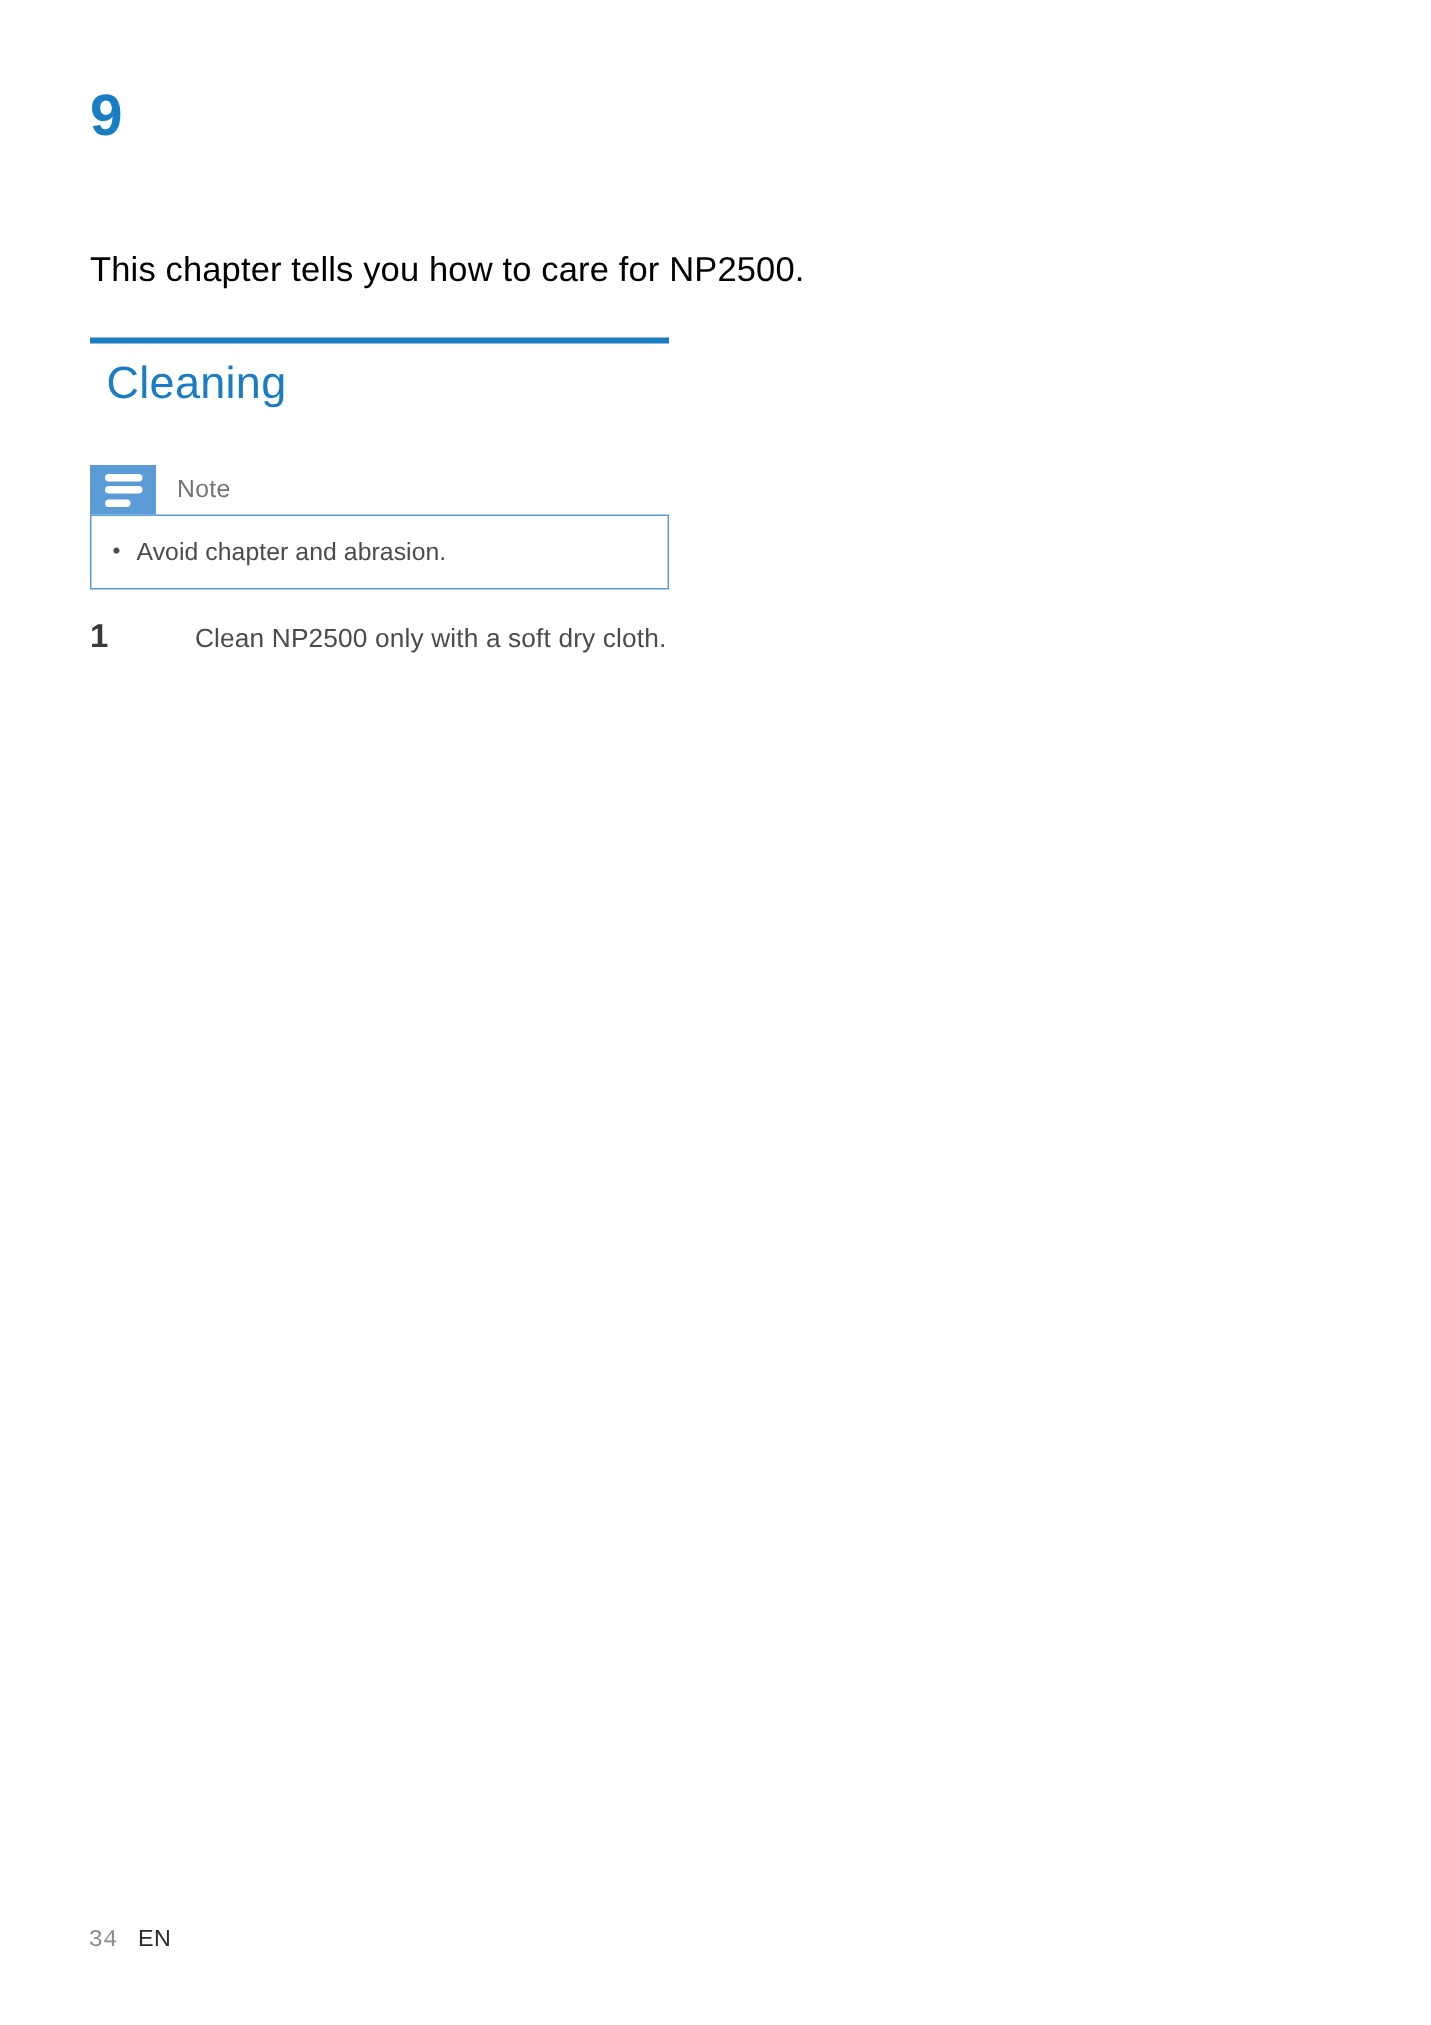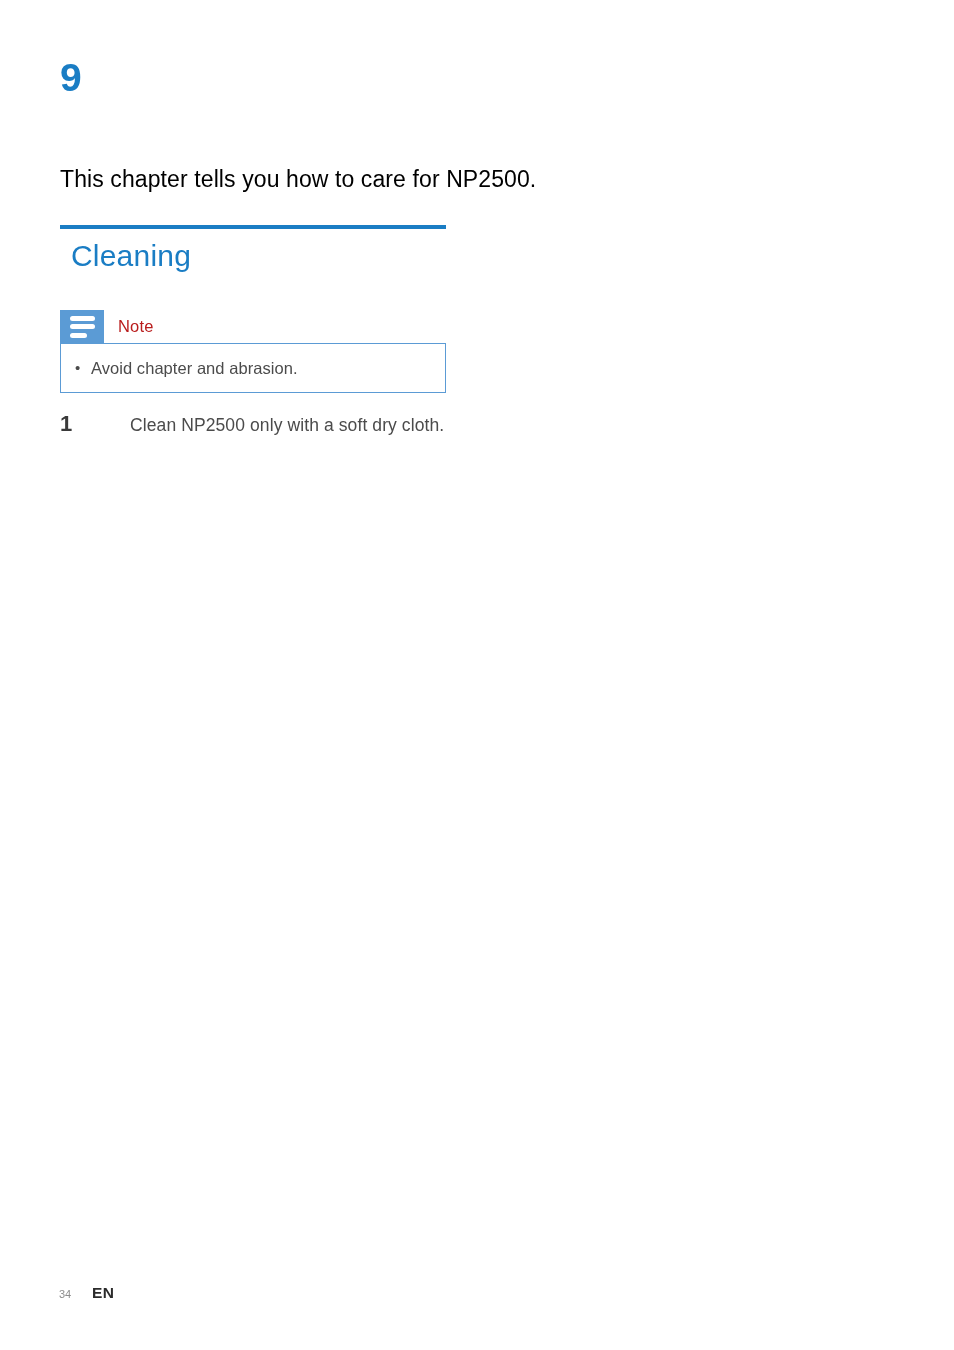--- a/index.html
+++ b/index.html
@@ -102,21 +102,21 @@
   .note-icon .bar {
     background: #ffffff;
     height: 5px;
     border-radius: 2.5px;
   }
   .note-icon .bar-1 { width: 25px; }
   .note-icon .bar-2 { width: 25px; }
   .note-icon .bar-3 { width: 17px; margin-right: 8px; }
 
   .note-label {
-    color: #b91c1c;
+    color: #737373;
     font-size: 16.5px;
     margin-left: 14px;
     letter-spacing: 0.2px;
   }
 
   .note-body {
     border: 1px solid #5b9bd5;
     box-sizing: border-box;
     width: 386px;
     min-height: 49px;
@@ -168,29 +168,30 @@
 
   
   .page-footer {
     position: absolute;
     left: 59px;
     bottom: 48px;
     display: flex;
     align-items: baseline;
   }
   .footer-page-number {
-    font-size: 11px;
+    font-size: 16px;
     color: #8d8d8d;
     width: 33px;
     display: inline-block;
+    font-family: Liberation Mono, monospace;
   }
   .footer-language {
     font-size: 15.5px;
     color: #2b2b2b;
-    font-weight: 700;
+    font-weight: 400;
     letter-spacing: 0.3px;
   }
 </style>
 </head>
 <body>
 
 <div class="page">
 
   <div class="chapter-heading">
     <span class="chapter-number">9</span>

